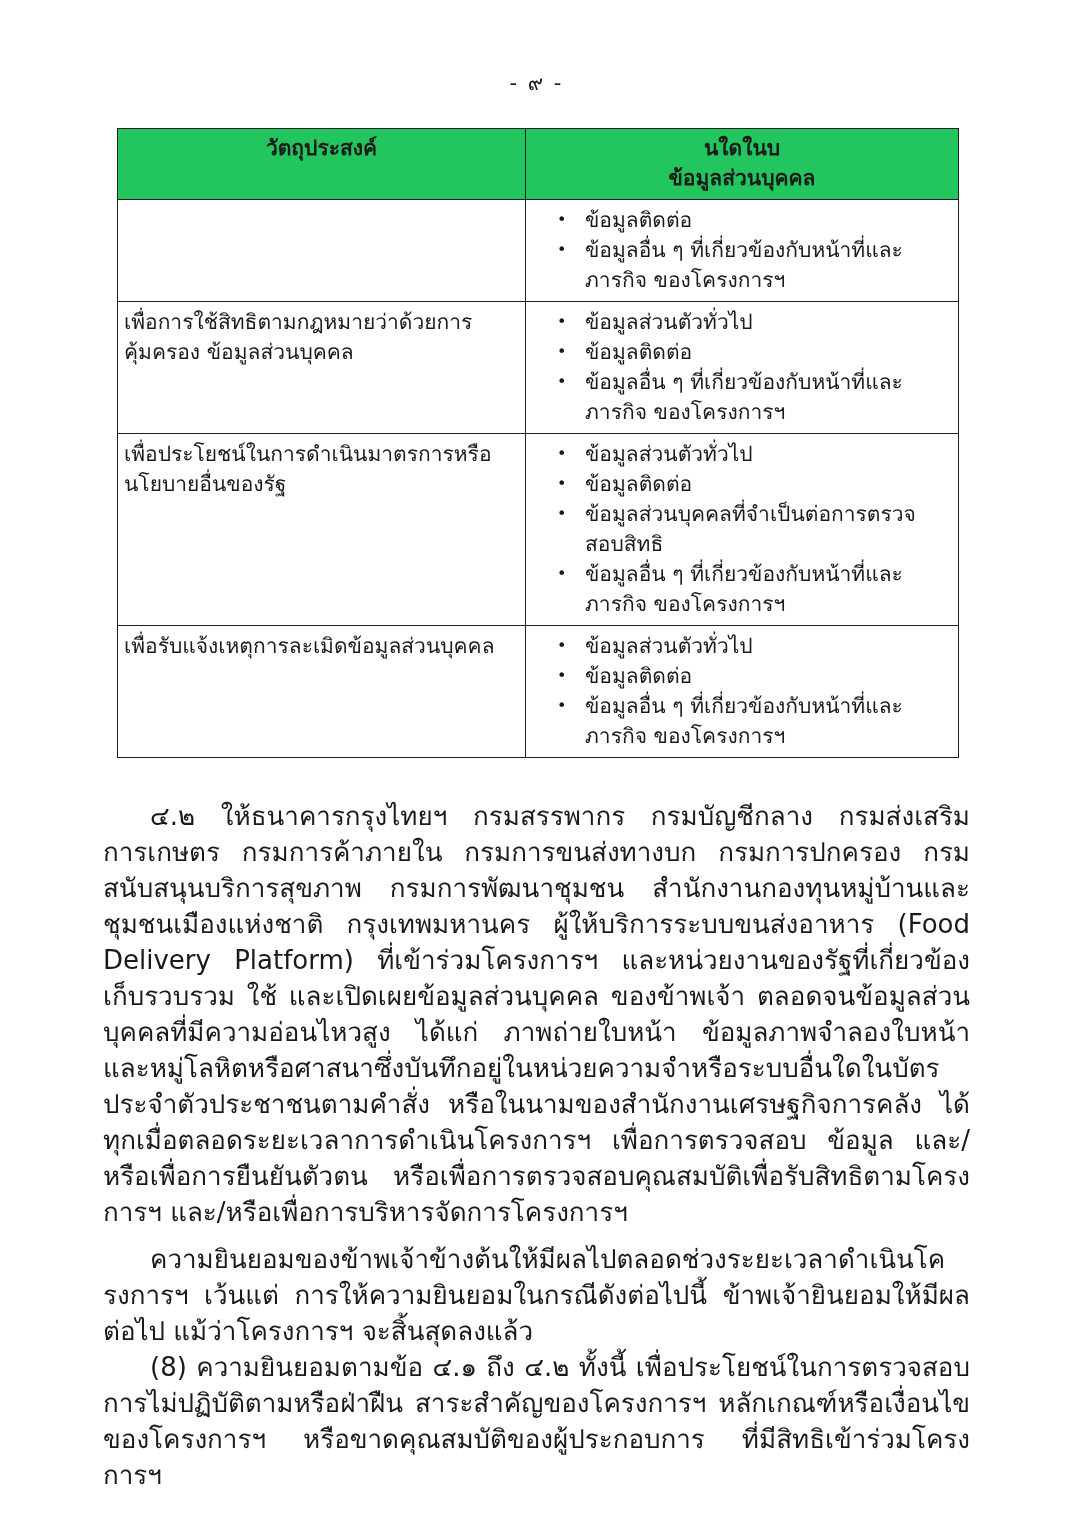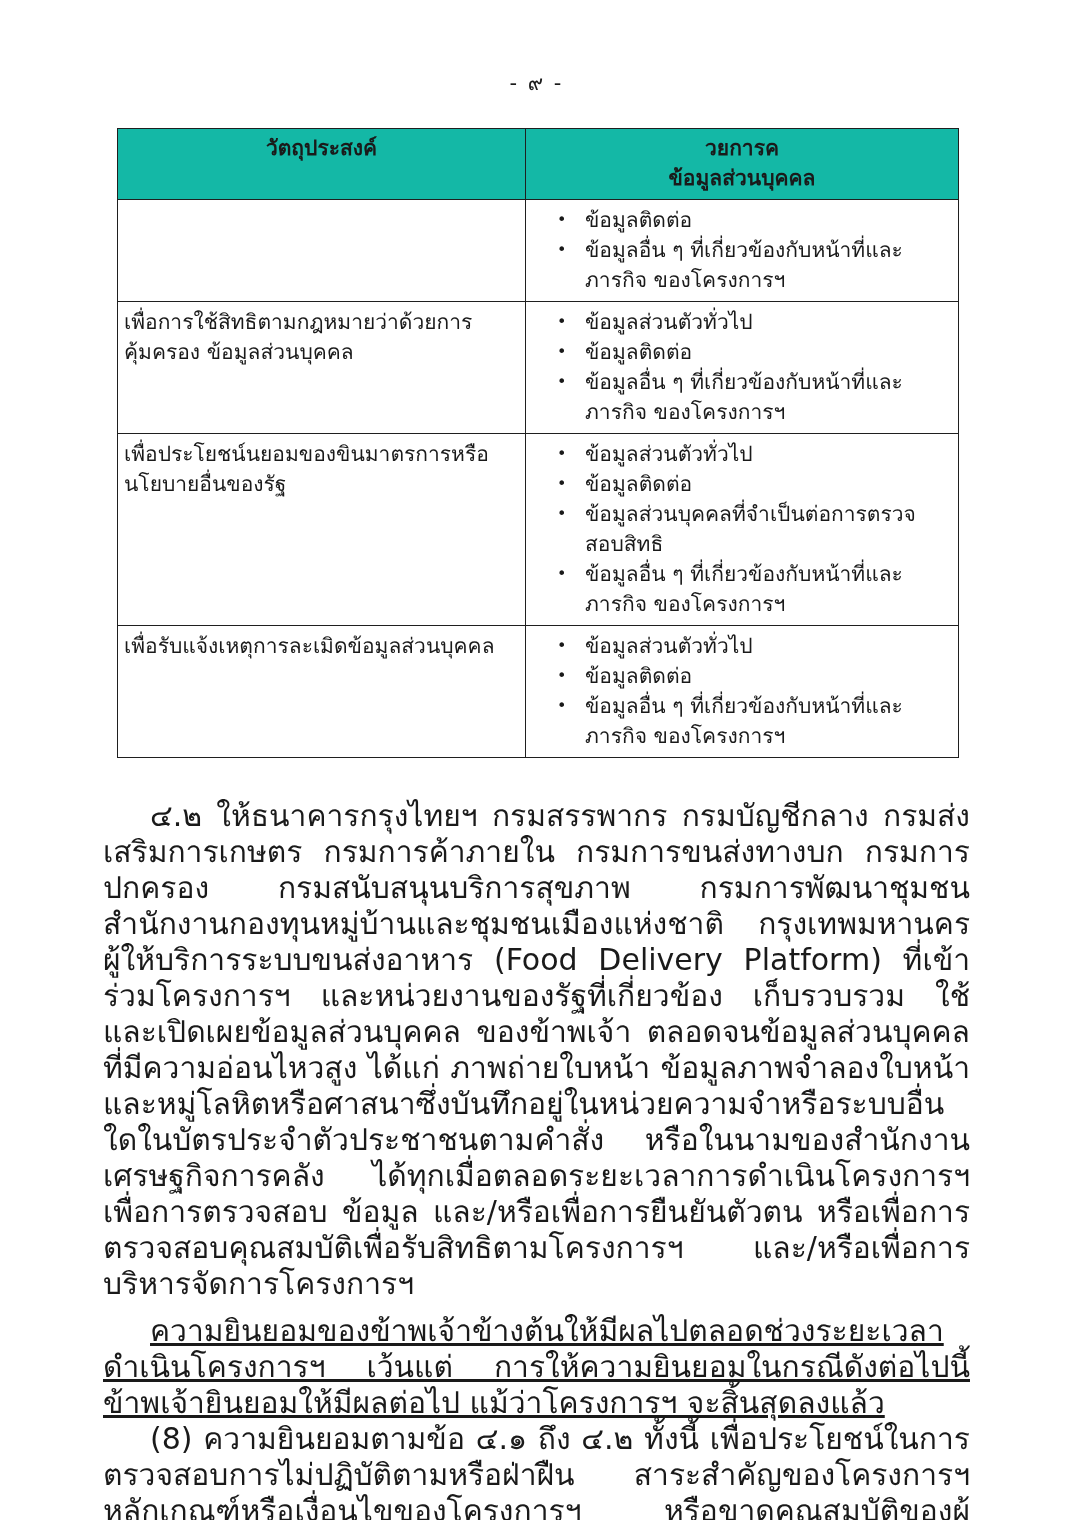--- a/index.html
+++ b/index.html
@@ -29,21 +29,21 @@
     font-size: 21px;
   }
   .col-objective { width: 408px; }
   .col-type { width: 433px; }
   table.data-table th, table.data-table td {
     border: 1.5px solid #1f1f1f;
     vertical-align: top;
     box-sizing: border-box;
   }
   table.data-table th {
-    background: #14b8a6;
+    background: #22c55e;
     font-weight: bold;
     text-align: center;
     padding: 4px 6px 6px 6px;
     line-height: 30px;
   }
   td.objective-cell {
     padding: 5px 11px 6px 6px;
     line-height: 30px;
     text-align: left;
   }
@@ -52,49 +52,49 @@
   li.bullet-item { display: flex; line-height: 30px; }
   .bullet {
     flex: none;
     width: 28px;
     font-size: 16px;
     line-height: 30px;
   }
   .bullet-text { flex: 1 1 auto; }
   p.body-para {
     margin: 0;
-    font-size: 30px;
+    font-size: 26px;
     line-height: 36px;
     text-align: justify;
     text-indent: 47px;
   }
   p.mt-table { margin-top: 40px; }
   p.mt-md { margin-top: 19px; }
-  p.mt-sm { margin-top: 11px; text-decoration: underline; }
+  p.mt-sm { margin-top: 11px; }
   p.mt-0 { margin-top: 0; }
 </style>
 </head>
 <body>
 
 <div class="page">
 
   <div class="page-number">- ๙ -</div>
 
   <table class="data-table">
     <colgroup>
       <col class="col-objective">
       <col class="col-type">
     </colgroup>
     <thead>
       <tr>
         <th>
           <div>วัตถุประสงค์</div>
         </th>
         <th>
-          <div>วยการค</div>
+          <div>นใดในบ</div>
           <div>ข้อมูลส่วนบุคคล</div>
         </th>
       </tr>
     </thead>
     <tbody>
 
       <tr>
         <td class="objective-cell"></td>
         <td class="type-cell">
           <ul class="bullet-list">
@@ -124,21 +124,21 @@
             </li>
             <li class="bullet-item">
               <span class="bullet">•</span>
               <span class="bullet-text">ข้อมูลอื่น ๆ ที่เกี่ยวข้องกับหน้าที่และภารกิจ ของโครงการฯ</span>
             </li>
           </ul>
         </td>
       </tr>
 
       <tr>
-        <td class="objective-cell">เพื่อประโยชน์นยอมของขินมาตรการหรือ นโยบายอื่นของรัฐ</td>
+        <td class="objective-cell">เพื่อประโยชน์ในการดำเนินมาตรการหรือ นโยบายอื่นของรัฐ</td>
         <td class="type-cell">
           <ul class="bullet-list">
             <li class="bullet-item">
               <span class="bullet">•</span>
               <span class="bullet-text">ข้อมูลส่วนตัวทั่วไป</span>
             </li>
             <li class="bullet-item">
               <span class="bullet">•</span>
               <span class="bullet-text">ข้อมูลติดต่อ</span>
             </li>

